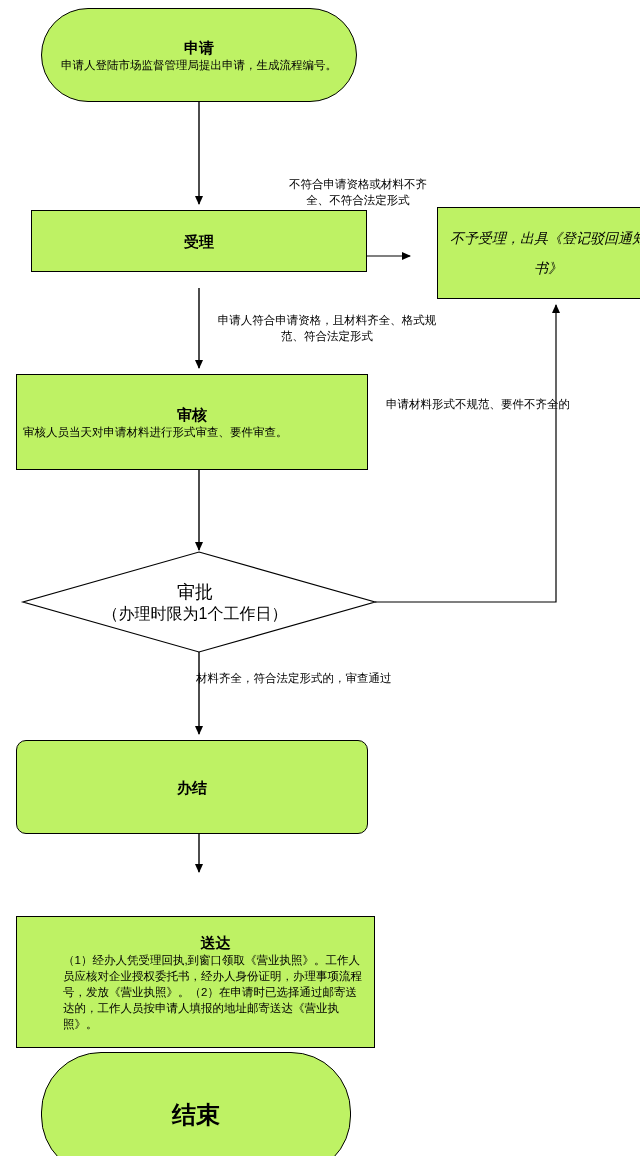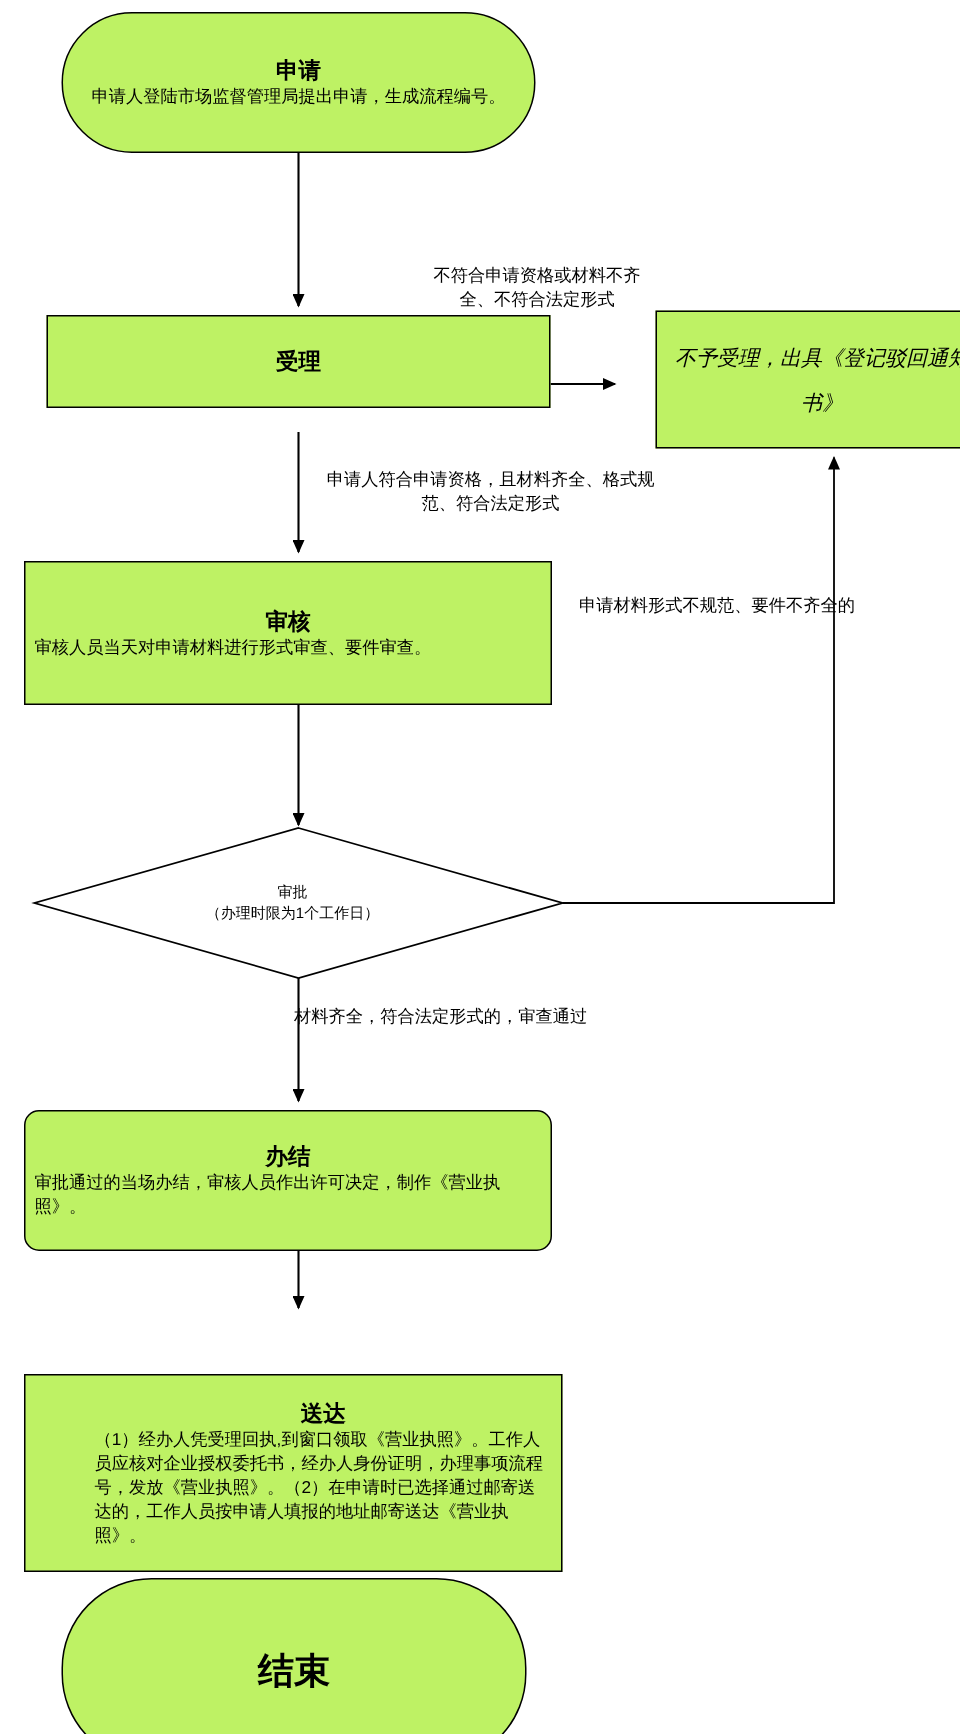--- a/index.html
+++ b/index.html
@@ -82,22 +82,22 @@
   #n-reject     { left: 437px; top: 207px; width: 222px; height: 92px; font-style: italic; }
   #n-review     { left: 16px;  top: 374px; width: 352px; height: 96px; }
   #n-approve-lbl{ left: 40px;  top: 557px; width: 310px; height: 90px; }
   #n-finish     { left: 16px;  top: 740px; width: 352px; height: 94px; border-radius: 10px; }
   #n-deliver    { left: 16px;  top: 916px; width: 359px; height: 132px; padding-left: 40px; }
   #n-end        { left: 41px;  top: 1052px; width: 310px; height: 124px; }
 
   #n-end .title { font-size: 24px; }
   #n-apply .title, #n-accept .title, #n-review .title, #n-finish .title,
   #n-deliver .title { font-size: 15px; }
-  #n-approve-lbl .title { font-size: 10px; }
-  #n-approve-lbl .body { font-size: 10px; text-align: center; }
+  #n-approve-lbl .title { font-size: 18px; }
+  #n-approve-lbl .body { font-size: 16px; text-align: center; }
   #n-reject .body { font-size: 14px; text-align: center; line-height: 30px; }
 
   .lbl-a { left: 288px; top: 176px; width: 140px; }
   .lbl-b { left: 214px; top: 312px; width: 226px; }
   .lbl-c { left: 378px; top: 396px; width: 200px; }
   .lbl-d { left: 196px; top: 670px; width: 240px; text-align: left; }
 </style>
 </head>
 <body>
 
@@ -147,21 +147,20 @@
     <div class="body">审核人员当天对申请材料进行形式审查、要件审查。</div>
   </div>
 
   <div class="diamond-label" id="n-approve-lbl">
     <div class="title">审批</div>
     <div class="body">（办理时限为1个工作日）</div>
   </div>
 
   <div class="node" id="n-finish">
     <div class="title">办结</div>
-    <div class="body">审批通过的当场办结，审核人员作出许可决定，制作《营业执照》。</div>
   </div>
 
   <div class="node" id="n-deliver">
     <div class="title">送达</div>
     <div class="body">（1）经办人凭受理回执,到窗口领取《营业执照》。工作人员应核对企业授权委托书，经办人身份证明，办理事项流程号，发放《营业执照》。（2）在申请时已选择通过邮寄送达的，工作人员按申请人填报的地址邮寄送达《营业执照》。</div>
   </div>
 
   <div class="node terminator center" id="n-end">
     <div class="title">结束</div>
   </div>

